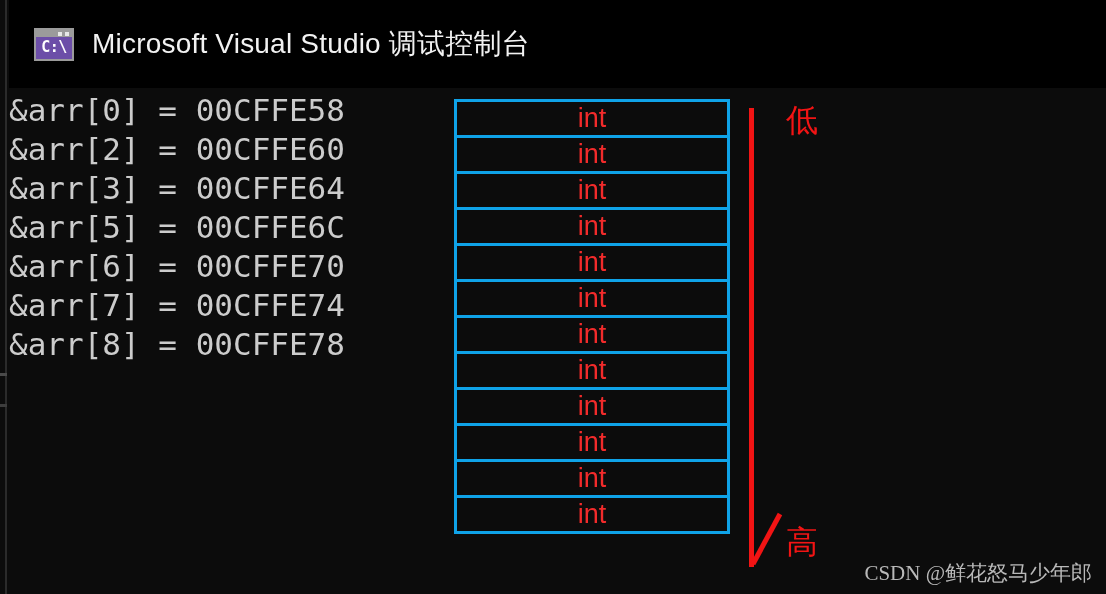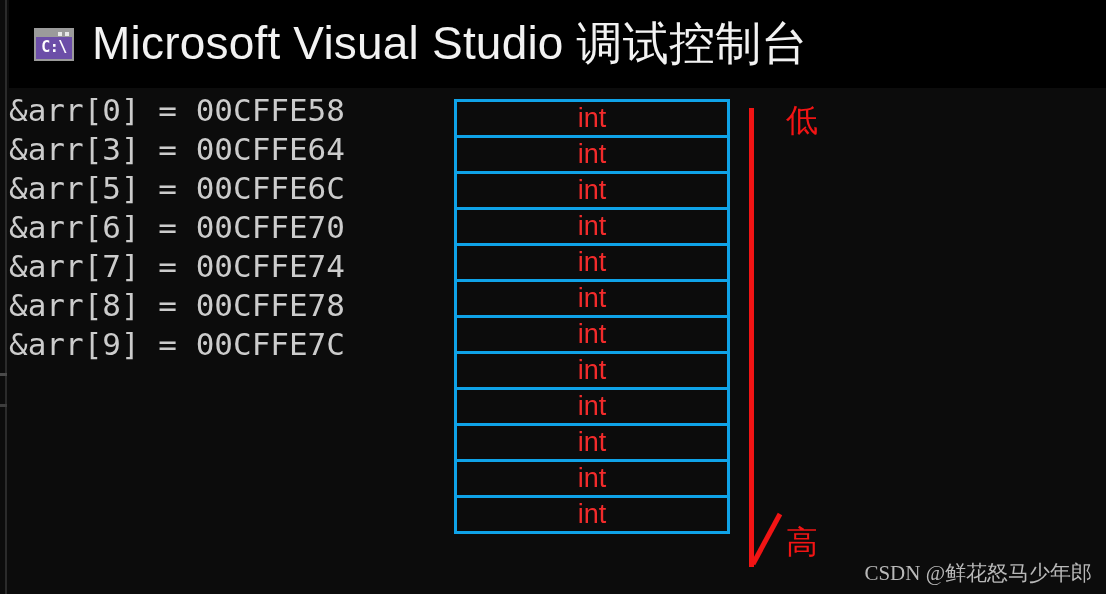--- a/index.html
+++ b/index.html
@@ -100,21 +100,21 @@
     font-family: "DejaVu Sans Mono", monospace;
     font-size: 15px;
     font-weight: bold;
     letter-spacing: -0.5px;
     line-height: 1;
   }
   #window-title {
     margin-left: 18px;
     color: #f2f2f2;
     font-family: "Liberation Sans", sans-serif;
-    font-size: 46px;
+    font-size: 28px;
     font-weight: 400;
     white-space: nowrap;
     letter-spacing: 0.2px;
     text-align: center;
   }
 
   
   #console-body {
     position: absolute;
     left: 9px;
@@ -234,26 +234,26 @@
       </div>
       <div class="prompt">C:\</div>
     </div>
     <div id="window-title">Microsoft Visual Studio 调试控制台</div>
   </div>
 
   <div id="console-body">
 
     <div id="addr-list">
         <div class="addr-row">&amp;arr[0] = 00CFFE58</div>
+        <div class="addr-row">&amp;arr[2] = 00CFFE60</div>
         <div class="addr-row">&amp;arr[3] = 00CFFE64</div>
         <div class="addr-row">&amp;arr[5] = 00CFFE6C</div>
         <div class="addr-row">&amp;arr[6] = 00CFFE70</div>
         <div class="addr-row">&amp;arr[7] = 00CFFE74</div>
         <div class="addr-row">&amp;arr[8] = 00CFFE78</div>
-        <div class="addr-row">&amp;arr[9] = 00CFFE7C</div>
       </div>
 
     <div id="mem-stack">
         <div class="mem-cell">
           <span class="mem-label">int</span>
         </div>
         <div class="mem-cell">
           <span class="mem-label">int</span>
         </div>
         <div class="mem-cell">

